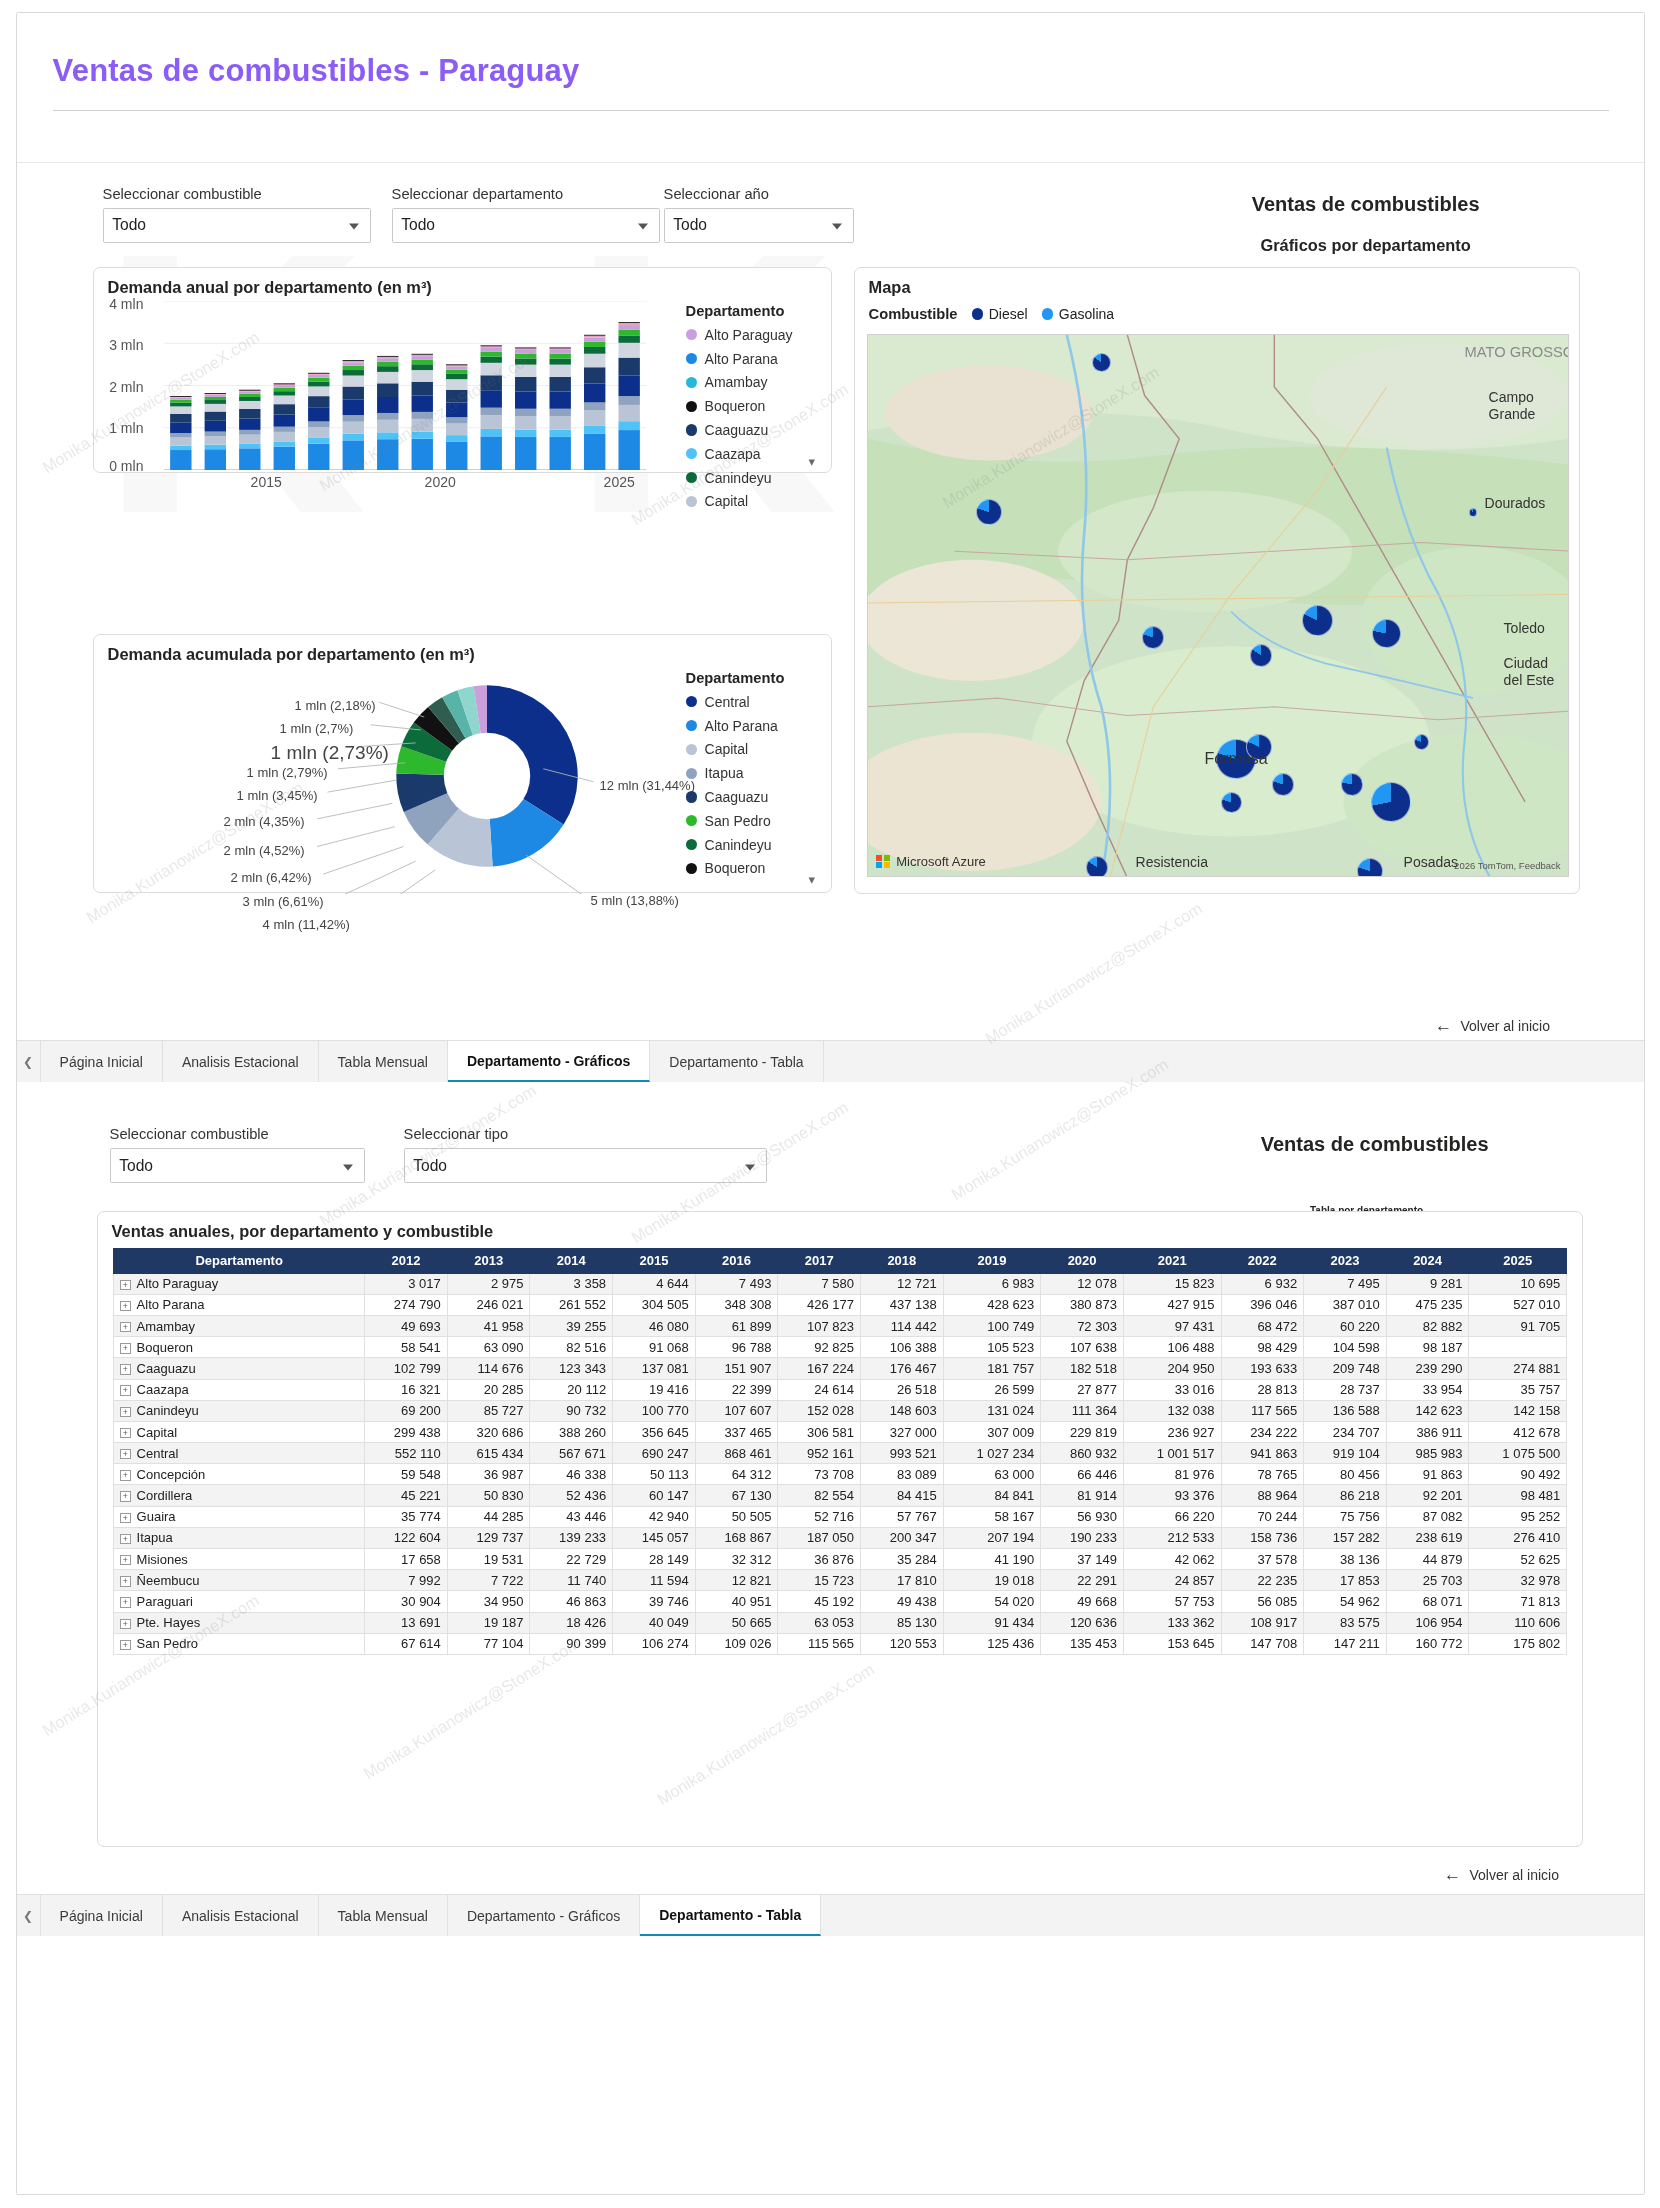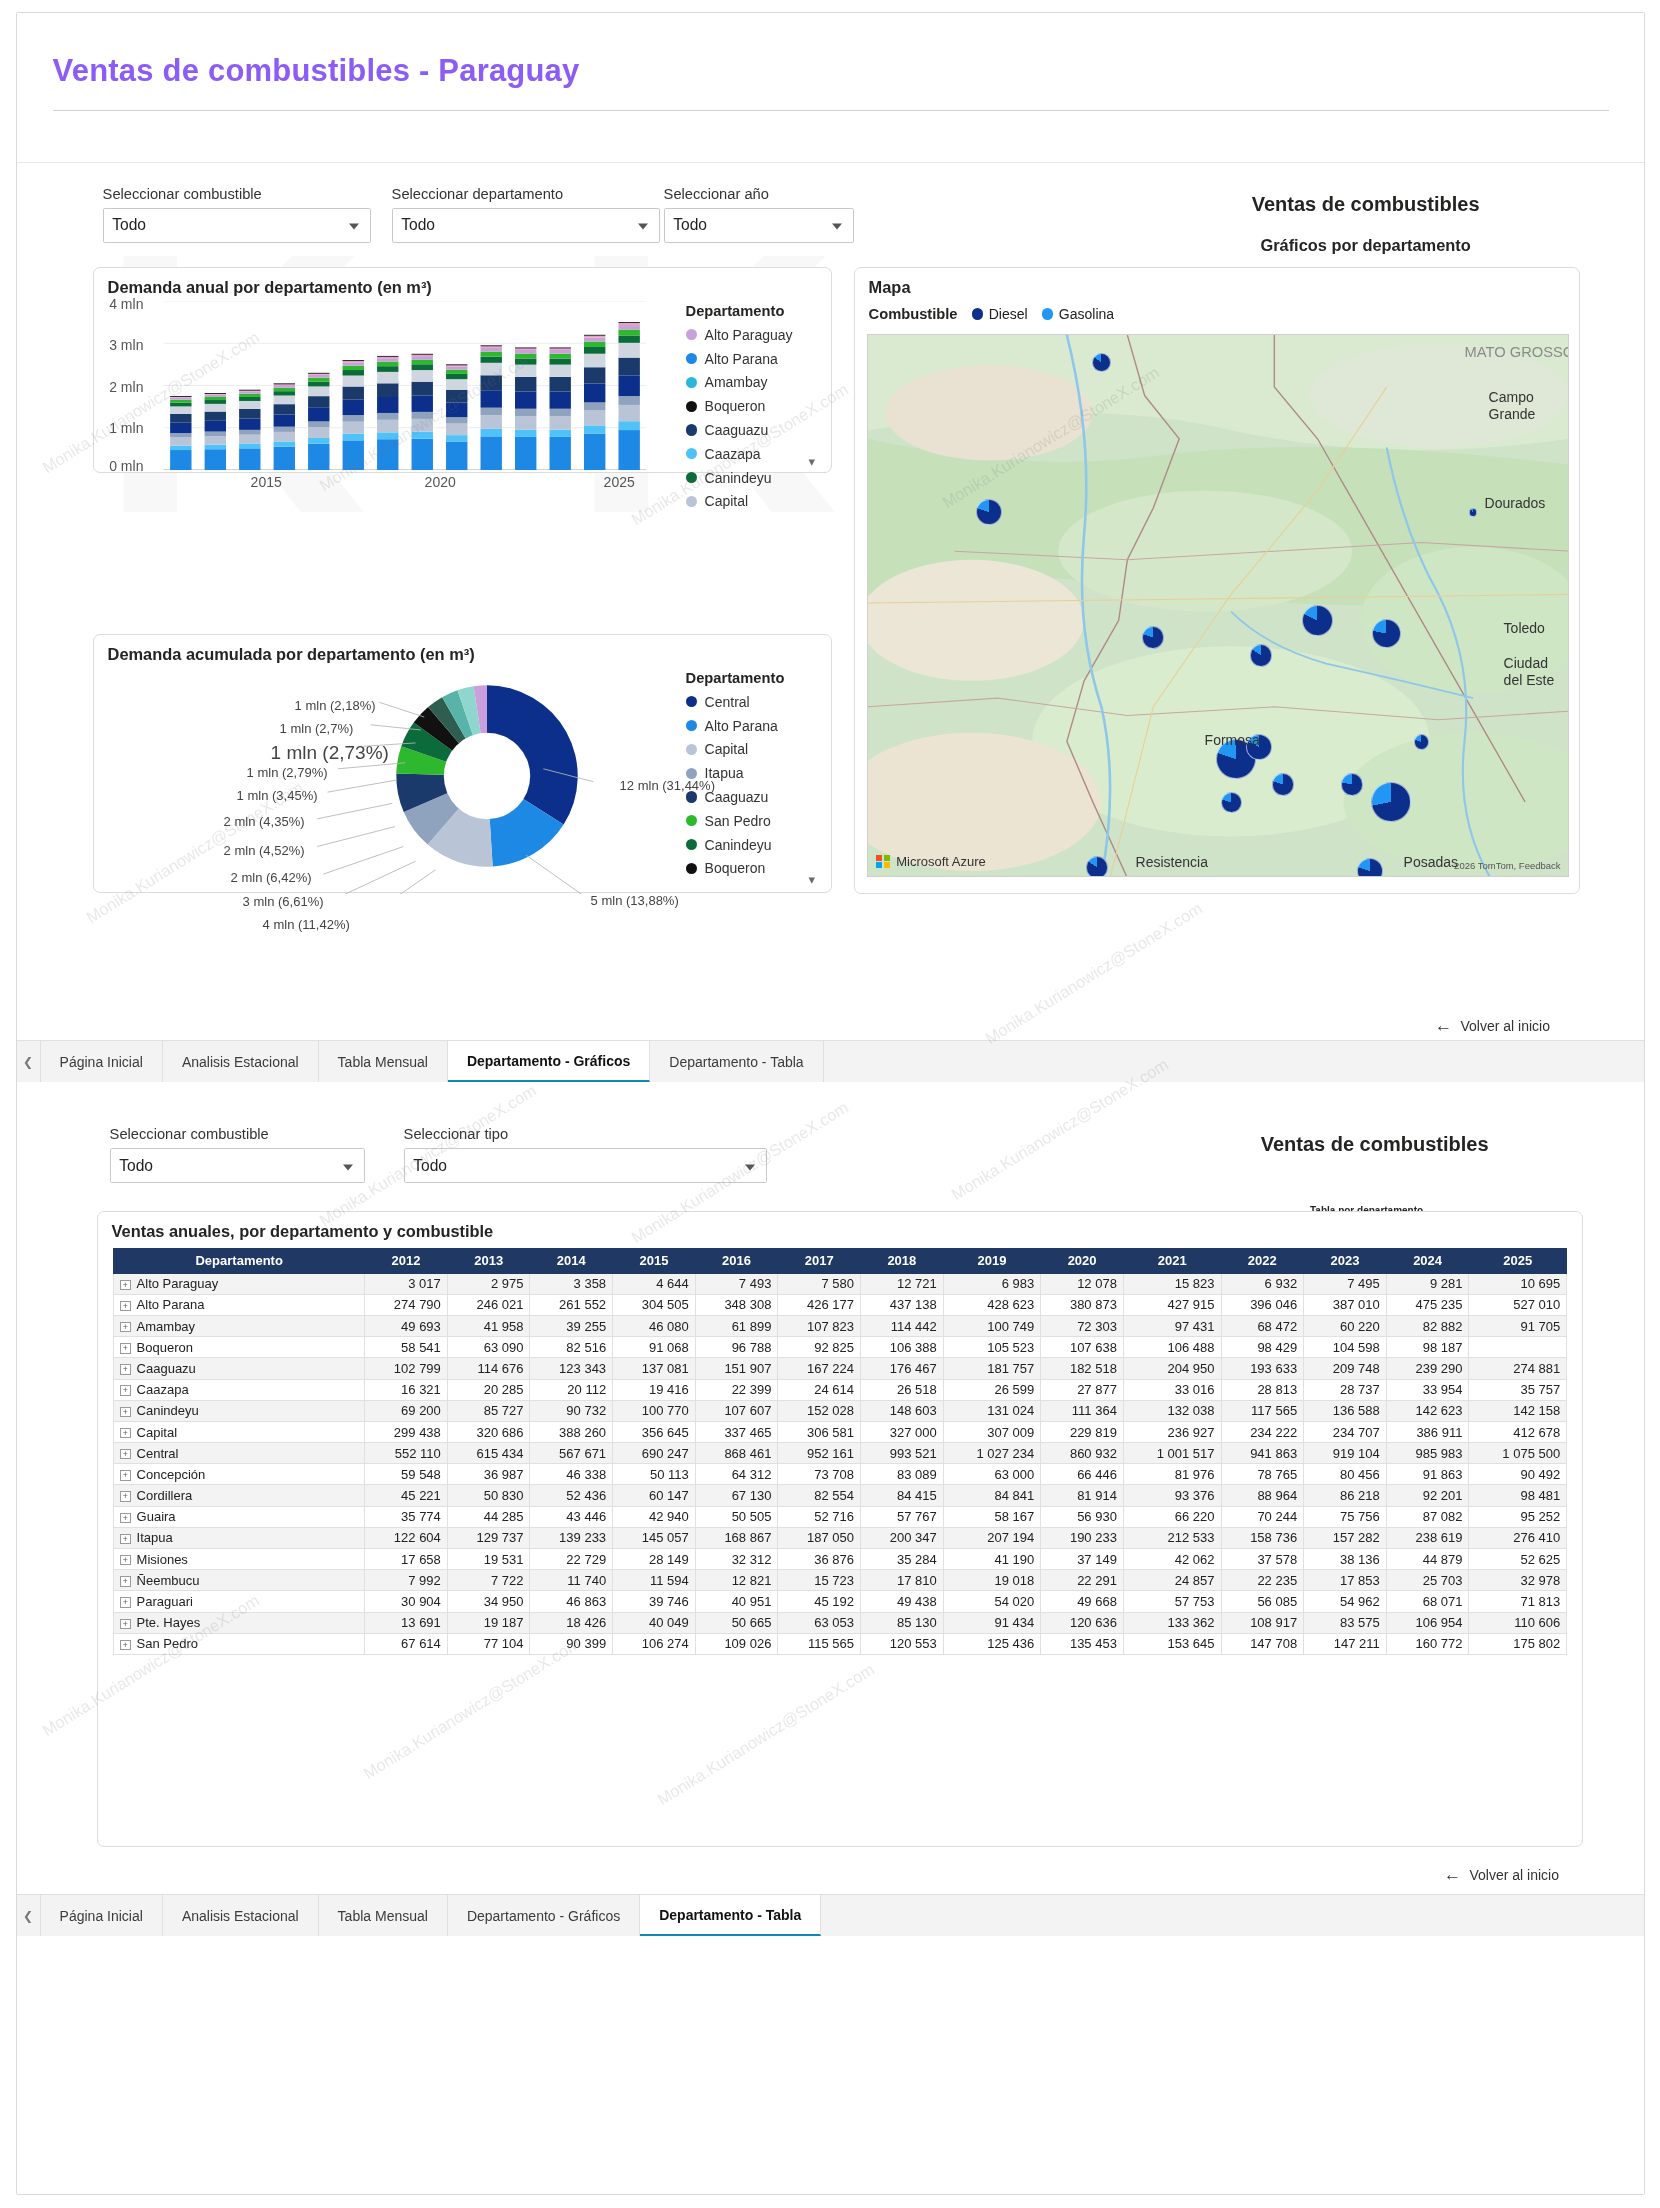--- a/index.html
+++ b/index.html
@@ -430,21 +430,21 @@
           <div style="position: absolute; left: 201px; top: 63px; font-size: 13px; color: rgb(68, 68, 68); white-space: nowrap;">1 mln (2,18%)</div>
           <div style="position: absolute; left: 186px; top: 86px; font-size: 13px; color: rgb(68, 68, 68); white-space: nowrap;">1 mln (2,7%)</div>
           <div style="position: absolute; left: 177px; top: 107px; font-size: 19px; color: rgb(68, 68, 68); white-space: nowrap;">1 mln (2,73%)</div>
           <div style="position: absolute; left: 153px; top: 130px; font-size: 13px; color: rgb(68, 68, 68); white-space: nowrap;">1 mln (2,79%)</div>
           <div style="position: absolute; left: 143px; top: 153px; font-size: 13px; color: rgb(68, 68, 68); white-space: nowrap;">1 mln (3,45%)</div>
           <div style="position: absolute; left: 130px; top: 179px; font-size: 13px; color: rgb(68, 68, 68); white-space: nowrap;">2 mln (4,35%)</div>
           <div style="position: absolute; left: 130px; top: 208px; font-size: 13px; color: rgb(68, 68, 68); white-space: nowrap;">2 mln (4,52%)</div>
           <div style="position: absolute; left: 137px; top: 235px; font-size: 13px; color: rgb(68, 68, 68); white-space: nowrap;">2 mln (6,42%)</div>
           <div style="position: absolute; left: 149px; top: 259px; font-size: 13px; color: rgb(68, 68, 68); white-space: nowrap;">3 mln (6,61%)</div>
           <div style="position: absolute; left: 169px; top: 282px; font-size: 13px; color: rgb(68, 68, 68); white-space: nowrap;">4 mln (11,42%)</div>
-          <div style="position: absolute; left: 506px; top: 143px; font-size: 13px; color: rgb(68, 68, 68); white-space: nowrap; margin-left: 20px;">12 mln (31,44%)</div>
+          <div style="position: absolute; left: 506px; top: 143px; font-size: 13px; color: rgb(68, 68, 68); white-space: nowrap;">12 mln (31,44%)</div>
           <div style="position: absolute; left: 497px; top: 258px; font-size: 13px; color: rgb(68, 68, 68); white-space: nowrap;">5 mln (13,88%)</div>
           <svg style="position:absolute;left:0;top:0;" width="739" height="259" viewBox="0 0 855 300">
             <line x1="330" y1="78" x2="382" y2="95" stroke="#b5b5b5" stroke-width="1"></line>
             <line x1="320" y1="104" x2="378" y2="110" stroke="#b5b5b5" stroke-width="1"></line>
             <line x1="310" y1="129" x2="372" y2="125" stroke="#b5b5b5" stroke-width="1"></line>
             <line x1="282" y1="155" x2="360" y2="148" stroke="#b5b5b5" stroke-width="1"></line>
             <line x1="270" y1="182" x2="350" y2="168" stroke="#b5b5b5" stroke-width="1"></line>
             <line x1="258" y1="213" x2="345" y2="195" stroke="#b5b5b5" stroke-width="1"></line>
             <line x1="258" y1="245" x2="348" y2="222" stroke="#b5b5b5" stroke-width="1"></line>
             <line x1="265" y1="277" x2="358" y2="245" stroke="#b5b5b5" stroke-width="1"></line>
@@ -558,21 +558,21 @@
 
         
         <div id="mapplaces" style="position:absolute; left:0; top:0; width:702px; height:543px;">
             <div style="position: absolute; left: 597px; top: 8.6px; font-size: 14.7px; color: rgb(138, 138, 138); white-space: nowrap;">MATO GROSSO</div>
             <div style="position: absolute; left: 621px; top: 54px; font-size: 14px; color: rgb(51, 51, 51); white-space: nowrap;">Campo</div>
             <div style="position: absolute; left: 621px; top: 71px; font-size: 14px; color: rgb(51, 51, 51); white-space: nowrap;">Grande</div>
             <div style="position: absolute; left: 605px; top: 160px; font-size: 14px; color: rgb(51, 51, 51); white-space: nowrap; padding-left: 12px;">Dourados</div>
             <div style="position: absolute; left: 636px; top: 285px; font-size: 14px; color: rgb(51, 51, 51); white-space: nowrap;">Toledo</div>
             <div style="position: absolute; left: 636px; top: 320px; font-size: 14px; color: rgb(51, 51, 51); white-space: nowrap;">Ciudad</div>
             <div style="position: absolute; left: 636px; top: 337px; font-size: 14px; color: rgb(51, 51, 51); white-space: nowrap;">del Este</div>
-            <div style="position: absolute; left: 337px; top: 397px; font-size: 14px; color: rgb(51, 51, 51); white-space: nowrap; text-align: right;">Formosa</div>
+            <div style="position: absolute; left: 337px; top: 415px; font-size: 16px; color: rgb(51, 51, 51); white-space: nowrap; text-align: right;">Formosa</div>
             <div style="position: absolute; left: 268px; top: 519px; font-size: 14px; color: rgb(51, 51, 51); white-space: nowrap;">Resistencia</div>
             <div style="position: absolute; left: 536px; top: 519px; font-size: 14px; color: rgb(51, 51, 51); white-space: nowrap;">Posadas</div>
           </div>
 
         
         <div style="position:absolute; left:8.6px; bottom:7px; display:flex; align-items:center; gap:6px;">
           <span style="width:14px; height:14px; display:inline-block; position:relative;">
             <span style="position:absolute;left:0;top:0;width:6px;height:6px;background:#f25022;"></span>
             <span style="position:absolute;left:7.8px;top:0;width:6px;height:6px;background:#7fba00;"></span>
             <span style="position:absolute;left:0;top:7.8px;width:6px;height:6px;background:#00a4ef;"></span>

